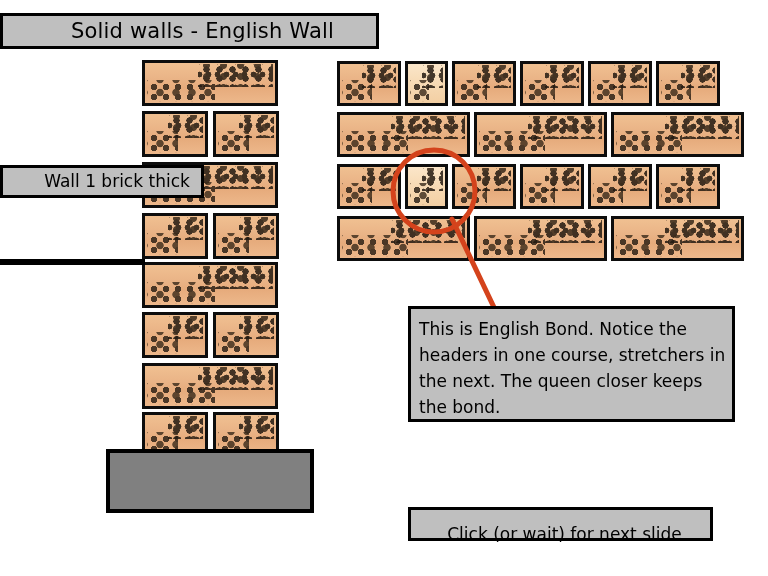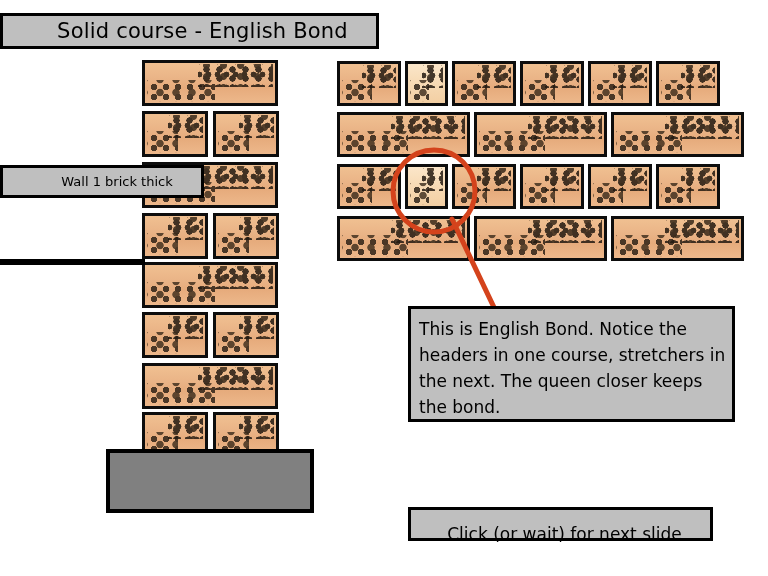--- a/index.html
+++ b/index.html
@@ -53,21 +53,21 @@
 
   #wall-label-box {
     left: 0px;
     top: 165px;
     width: 204px;
     height: 33px;
     justify-content: center;
   }
   #wall-label-box .txt {
     text-align: center;
-    font-size: 13px;
+    font-size: 17px;
     line-height: 1;
     padding-left: 30px;
   }
 
   #explain-box {
     left: 408px;
     top: 306px;
     width: 327px;
     height: 116px;
     align-items: flex-start;
@@ -306,21 +306,21 @@
   <div id="base-block" style="left: 106px; top: 449px; width: 208px; height: 64px; background: rgb(128, 128, 128);"></div>
 
   <div id="ground-line" style="left: 0px; top: 259px; width: 145px; height: 6px; background: rgb(0, 0, 0);"></div>
 
   <svg id="annot" viewBox="0 0 768 576" xmlns="http://www.w3.org/2000/svg">
     <line id="pointer-line" x1="452" y1="219" x2="537" y2="398" stroke="#d4431c" stroke-width="5" stroke-linecap="round"></line>
     <ellipse id="highlight-circle" cx="434" cy="191" rx="41" ry="41" fill="none" stroke="#d4431c" stroke-width="5"></ellipse>
   </svg>
 
   <div class="labelbox" id="title-box">
-    <span class="txt">Solid course - English Bond</span>
+    <span class="txt">Solid walls - English Wall</span>
   </div>
 
   <div class="labelbox" id="wall-label-box">
     <span class="txt">Wall 1 brick thick</span>
   </div>
 
   <div class="labelbox" id="explain-box">
     <span class="txt">This is English Bond. Notice the headers in one course, stretchers in the next.  The queen closer keeps the bond.</span>
   </div>
 

